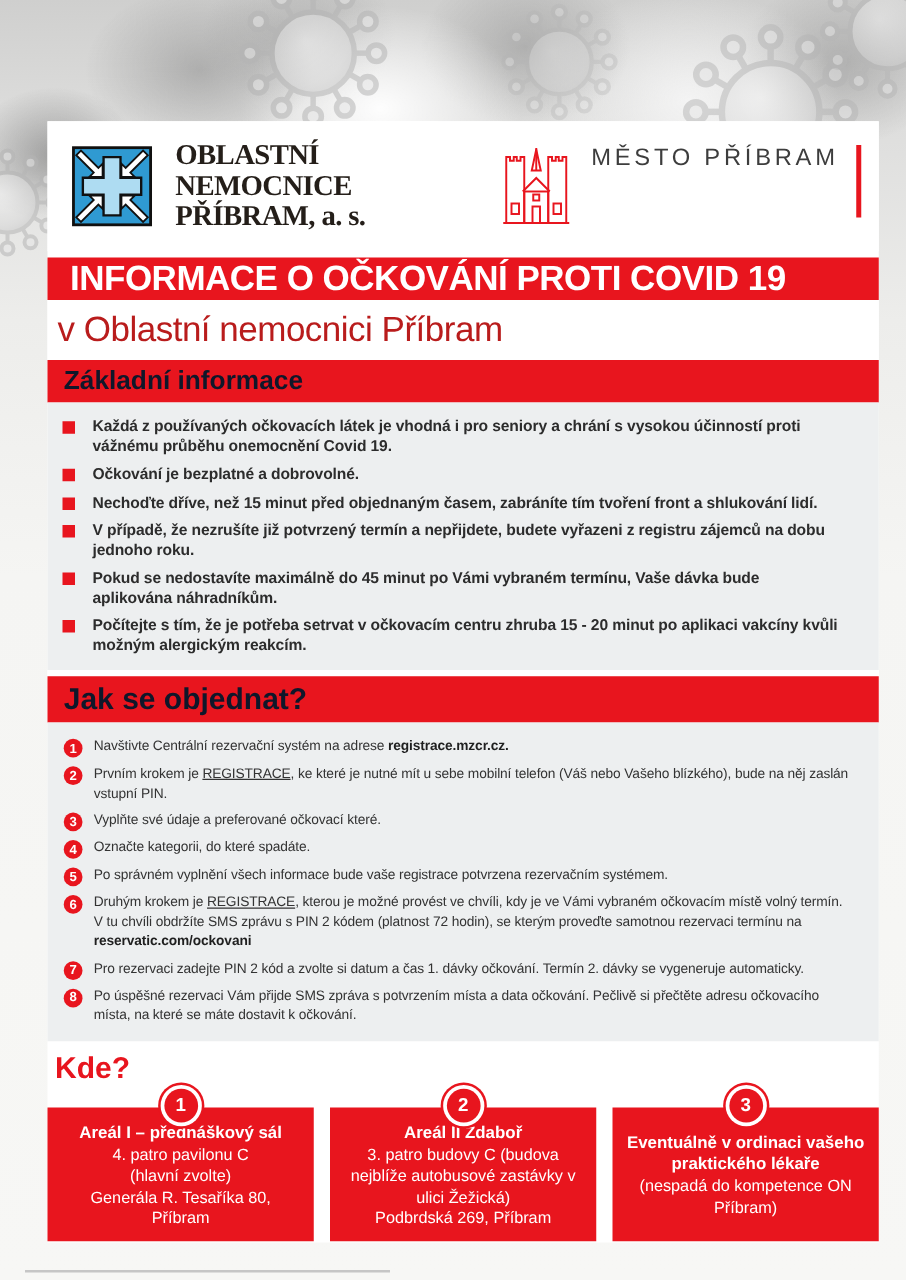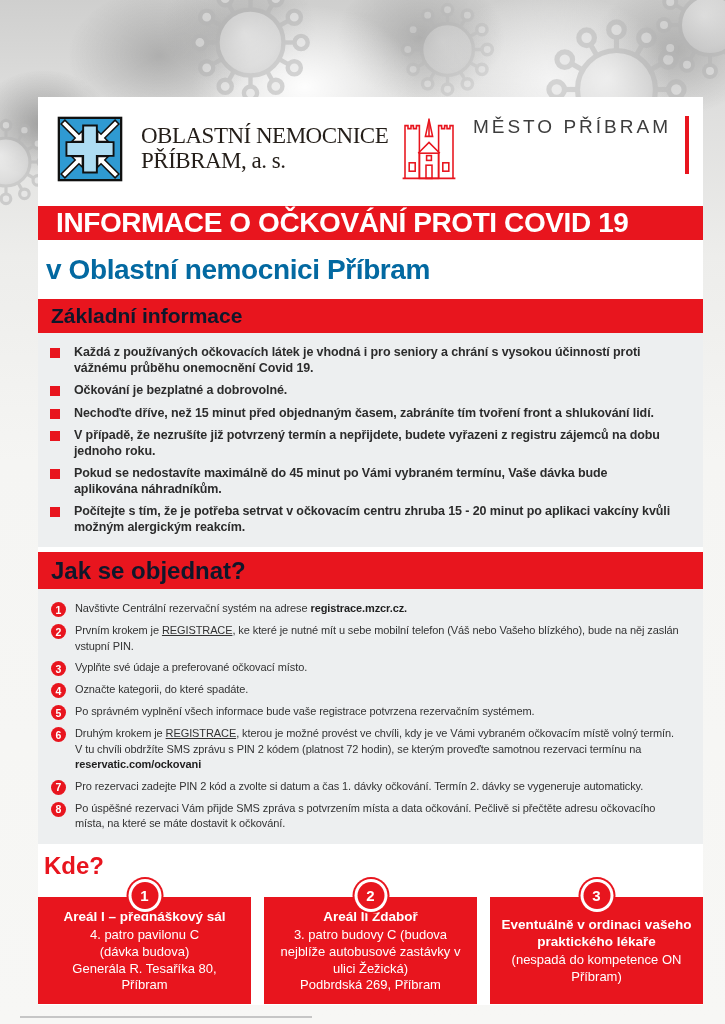--- a/index.html
+++ b/index.html
@@ -24,30 +24,30 @@
   }
   .virus{position:absolute;pointer-events:none;}
   .showthrough{position:absolute;pointer-events:none;border-radius:50%;}
   .st1{left:420px;top:378px;width:280px;height:46px;background:radial-gradient(closest-side,rgba(120,150,205,.12),rgba(120,150,205,0));}
   .st2{left:300px;top:628px;width:320px;height:46px;background:radial-gradient(closest-side,rgba(120,150,205,.10),rgba(120,150,205,0));}
 
   
   .content{position:absolute;left:38px;top:97px;width:665px;background:#fff;}
 
   .header-card{display:flex;align-items:center;height:104px;padding:0 14px;background:#fff;}
-  .hosp-name{margin-left:13px;font-family:"Liberation Serif","DejaVu Serif",serif;font-weight:normal;
+  .hosp-name{margin-left:13px;font-family:"Liberation Serif","DejaVu Serif",serif;font-weight:bold;
     font-size:23px;line-height:1.07;color:#241e19;letter-spacing:-.5px;}
   .city-group{margin-left:auto;display:flex;align-items:flex-start;}
   .city-label{font-size:19px;letter-spacing:3px;color:#3d3d3d;margin:0 14px 0 14px;white-space:nowrap;}
   .city-bar{width:4px;height:58px;background:var(--red);}
 
   .title-banner{margin-top:5px;height:34px;background:var(--red);color:#fff;display:flex;align-items:center;
     padding-left:18px;font-size:28px;font-weight:bold;letter-spacing:-.4px;}
-  .subtitle{height:59px;display:flex;align-items:center;padding-left:8px;background:#fff;
-    font-size:28px;font-weight:bold;color:#0369a1;letter-spacing:-.4px;}
+  .subtitle{height:48px;display:flex;align-items:center;padding-left:8px;background:#fff;
+    font-size:28px;font-weight:normal;color:#b91c1c;letter-spacing:-.4px;}
   .section-bar{height:34px;background:var(--red);color:#0f172a;display:flex;align-items:center;
     padding-left:13px;font-size:21px;font-weight:bold;}
   .section-bar.tall{height:37px;font-size:24px;}
 
   .bullets{background:#edeff0;padding:12px 10px 10px 12px;}
   .bullet-item{display:grid;grid-template-columns:24px 1fr;margin-bottom:7px;}
   .bullet-item:last-child{margin-bottom:2px;}
   .sq{width:10px;height:10px;background:var(--red);margin-top:3px;}
   .btxt{font-size:12.5px;font-weight:bold;color:#2c2c2c;line-height:15.5px;letter-spacing:-.1px;max-width:600px;}
 
@@ -213,21 +213,21 @@
         <div class="step-item">
           <span class="num">1</span>
           <div class="stxt"><span>Navštivte Centrální rezervační systém na adrese </span><span class="b">registrace.mzcr.cz.</span></div>
         </div>
         <div class="step-item">
           <span class="num">2</span>
           <div class="stxt"><span>Prvním krokem je </span><span class="u">REGISTRACE</span><span>, ke které je nutné mít u sebe mobilní telefon (Váš nebo Vašeho blízkého), bude na něj zaslán vstupní PIN.</span></div>
         </div>
         <div class="step-item">
           <span class="num">3</span>
-          <div class="stxt"><span>Vyplňte své údaje a preferované očkovací místo.</span></div>
+          <div class="stxt"><span>Vyplňte své údaje a preferované očkovací které.</span></div>
         </div>
         <div class="step-item">
           <span class="num">4</span>
           <div class="stxt"><span>Označte kategorii, do které spadáte.</span></div>
         </div>
         <div class="step-item">
           <span class="num">5</span>
           <div class="stxt"><span>Po správném vyplnění všech informace bude vaše registrace potvrzena rezervačním systémem.</span></div>
         </div>
         <div class="step-item">
@@ -243,21 +243,21 @@
           <div class="stxt"><span>Po úspěšné rezervaci Vám přijde SMS zpráva s potvrzením místa a data očkování. Pečlivě si přečtěte adresu očkovacího místa, na které se máte dostavit k očkování.</span></div>
         </div>
       </div>
 
     <div class="where-heading">Kde?</div>
     <div class="loc-row" id="loc-row">
         <div class="loc-box">
           <span class="loc-num">1</span>
           <div class="loc-title">Areál I – přednáškový sál</div>
           <div class="loc-line">4. patro pavilonu C</div>
-          <div class="loc-line">(dávka budova)</div>
+          <div class="loc-line">(hlavní zvolte)</div>
           <div class="loc-line">Generála R. Tesaříka 80, Příbram</div>
         </div>
         <div class="loc-box">
           <span class="loc-num">2</span>
           <div class="loc-title">Areál II Zdaboř</div>
           <div class="loc-line">3. patro budovy C (budova nejblíže autobusové zastávky v ulici Žežická)</div>
           <div class="loc-line">Podbrdská 269, Příbram</div>
         </div>
         <div class="loc-box">
           <span class="loc-num">3</span>

